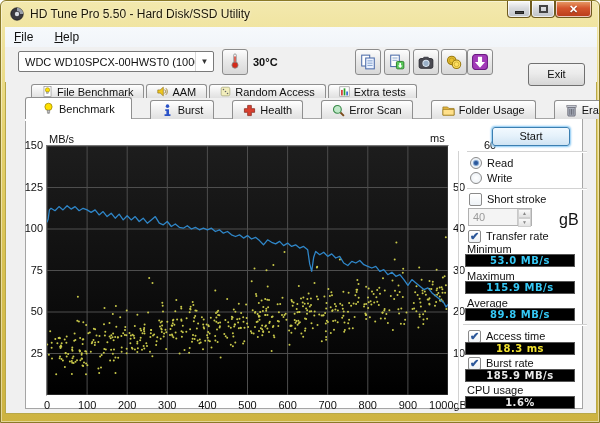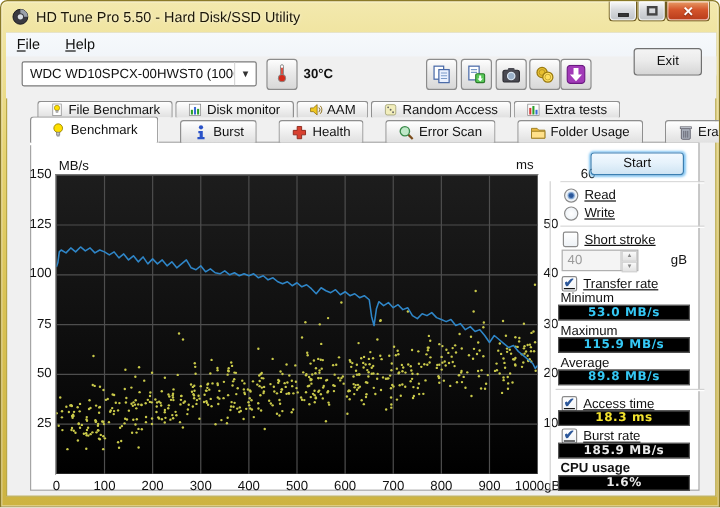--- a/index.html
+++ b/index.html
@@ -42,21 +42,21 @@
   .combo-arrow { width:18px; text-align:center; font-size:8px; color:#333;
     border-left:1px solid #d8d8d8; align-self:stretch; display:flex; align-items:center; justify-content:center; }
 
   .tool-btn { position:absolute; top:48px; width:26px; height:26px;
     border:1px solid #8c8c8c; border-radius:3px;
     background:linear-gradient(#fdfdfd,#e9e9e9 45%,#d8d8d8);
     display:flex; align-items:center; justify-content:center; cursor:default; }
   .tool-btn svg { width:16px; height:16px; }
   .temp-label { position:absolute; left:252px; top:55px; font-weight:bold; font-size:11px; }
 
-  .exit-btn { position:absolute; left:527px; top:39px; width:57px; height:23px;
+  .exit-btn { position:absolute; left:527px; top:62px; width:57px; height:23px;
     border:1px solid #707070; border-radius:3px;
     background:linear-gradient(#f4f4f4,#ebebeb 45%,#d6d6d6);
     font-size:11px; text-align:center; line-height:21px; cursor:default; }
 
   
   .tab { display:inline-flex; align-items:center; gap:4px; padding:0 10px;
     border:1px solid #8f8f8f; border-bottom:none; border-radius:3px 3px 0 0;
     background:linear-gradient(#ffffff,#ececec 60%,#e0e0e0);
     font-size:11px; white-space:nowrap; cursor:default; }
   .tabs-row1 { position:absolute; left:30px; top:83px; height:14px; display:flex; gap:2px; z-index:1; }
@@ -84,41 +84,41 @@
   
   .vsep { position:absolute; left:457px; top:150px; width:2px; height:257px; z-index:4;
     border-left:1px solid #d2d2d2; border-right:1px solid #fff; }
   .hsep { position:absolute; height:2px; z-index:4; border-top:1px solid #d2d2d2; border-bottom:1px solid #fff; }
 
   .start-btn { position:absolute; left:491px; top:126px; width:78px; height:19px; z-index:4;
     border:1px solid #3c7fb1; border-radius:3px; box-shadow:0 0 2px 1px #86c7f3;
     background:linear-gradient(#f2f9ff,#e6f2fb 45%,#cfe4f3);
     font-size:11px; text-align:center; line-height:17px; cursor:default; }
 
-  .ctl-row { position:absolute; z-index:4; display:flex; align-items:center; gap:5px; font-size:11px;text-decoration:underline; }
+  .ctl-row { position:absolute; z-index:4; display:flex; align-items:flex-start; gap:5px; font-size:11px; }
   .radio { width:12px; height:12px; border:1px solid #8a8a8a; border-radius:50%;
     background:radial-gradient(#fff,#e8eef4); position:relative; }
   .radio.sel::after { content:""; position:absolute; left:3px; top:3px; width:4px; height:4px;
     border-radius:50%; background:#2b579a; box-shadow:0 0 1px 1px #6a94c8; }
   .checkbox { width:13px; height:13px; border:1px solid #8a8a8a; border-radius:2px;
     background:linear-gradient(#fff,#eef2f6); position:relative; font-size:11px; line-height:11px;
     color:#2b579a; text-align:center; font-weight:bold; }
 
   .stat-label { position:absolute; z-index:4; font-size:11px; }
   .stat-box { position:absolute; left:464px; width:110px; height:13px; z-index:4; background:#000;
     border:1px solid #555; text-align:center; font-family:"DejaVu Sans", sans-serif;
     font-size:10px; font-weight:bold; line-height:11px; letter-spacing:0.5px; }
 
   .spinner { position:absolute; left:467px; top:207px; width:64px; height:18px; z-index:4;
     border:1px solid #b0b0b0; background:#f4f4f4; display:flex; }
   .spinner-val { flex:1; color:#9a9a9a; font-size:11px; line-height:16px; padding-left:4px; }
   .spinner-btns { width:14px; display:flex; flex-direction:column; border-left:1px solid #c8c8c8; }
   .spinner-btns span { flex:1; font-size:5px; line-height:7px; text-align:center; color:#888;
     background:linear-gradient(#fafafa,#e2e2e2); border:1px solid #d0d0d0; }
-  .unit-label { position:absolute; z-index:4; font-size:11px; }
+  .unit-label { position:absolute; z-index:4; font-size:16px; }
 </style>
 </head>
 <body>
 
 <div class="window">
 
   <div class="titlebar">
     <span class="title-icon">
       <svg viewBox="0 0 14 14">
           <circle cx="7" cy="7" r="6.2" fill="#3a3a40" stroke="#1a1a1e" stroke-width="0.8"></circle>
@@ -216,31 +216,20 @@
   <div class="tabs-row1" id="tabs-row1">
       <div class="tab">
         <span style="display: inline-flex;">
           <svg viewBox="0 0 14 14" width="11" height="11">
             <rect x="2.5" y="0.8" width="9" height="12.4" fill="#fff" stroke="#8a8a8a" stroke-width="0.8"></rect>
             <circle cx="7" cy="5" r="2.8" fill="#ffe000" stroke="#9a8400" stroke-width="0.7"></circle>
             <rect x="5.9" y="7.6" width="2.2" height="2" fill="#bbb" stroke="#777" stroke-width="0.5"></rect>
           </svg>
         </span>
         <span>File Benchmark</span>
-      </div>
-      <div class="tab">
-        <span style="display: inline-flex;">
-          <svg viewBox="0 0 14 14" width="11" height="11">
-            <rect x="1" y="1" width="12" height="12" fill="#fff" stroke="#888" stroke-width="0.8"></rect>
-            <rect x="2.6" y="7" width="2.2" height="5" fill="#2aa02a"></rect>
-            <rect x="5.9" y="4" width="2.2" height="8" fill="#3a6ad4"></rect>
-            <rect x="9.2" y="6" width="2.2" height="6" fill="#2aa02a"></rect>
-          </svg>
-        </span>
-        <span>Disk monitor</span>
       </div>
       <div class="tab">
         <span style="display: inline-flex;">
           <svg viewBox="0 0 14 14" width="11" height="11">
             <path d="M1 5 H4 L8 1.5 V12.5 L4 9 H1 Z" fill="#f0c820" stroke="#8a6a10" stroke-width="0.8"></path>
             <path d="M9.8 4.5 A3.5 3.5 0 0 1 9.8 9.5 M11.3 2.8 A5.8 5.8 0 0 1 11.3 11.2" fill="none" stroke="#8a6a10" stroke-width="1"></path>
           </svg>
         </span>
         <span>AAM</span>
       </div>
@@ -1046,16 +1035,16 @@
     <span>Access time</span>
   </div>
   <div class="stat-box" style="top: 341px; color: rgb(242, 226, 46);">18.3 ms</div>
 
   <div class="ctl-row" style="left:467px; top:356px;">
     <span class="checkbox">✔</span>
     <span>Burst rate</span>
   </div>
   <div class="stat-box" style="top: 368px; color: rgb(234, 234, 234);">185.9 MB/s</div>
 
-  <span class="stat-label" style="left:466px; top:383px;font-weight:bold;">CPU usage</span>
+  <span class="stat-label" style="left:466px; top:383px;">CPU usage</span>
   <div class="stat-box" style="top: 395px; color: rgb(234, 234, 234);">1.6%</div>
 
 </div>
 
 </body></html>

